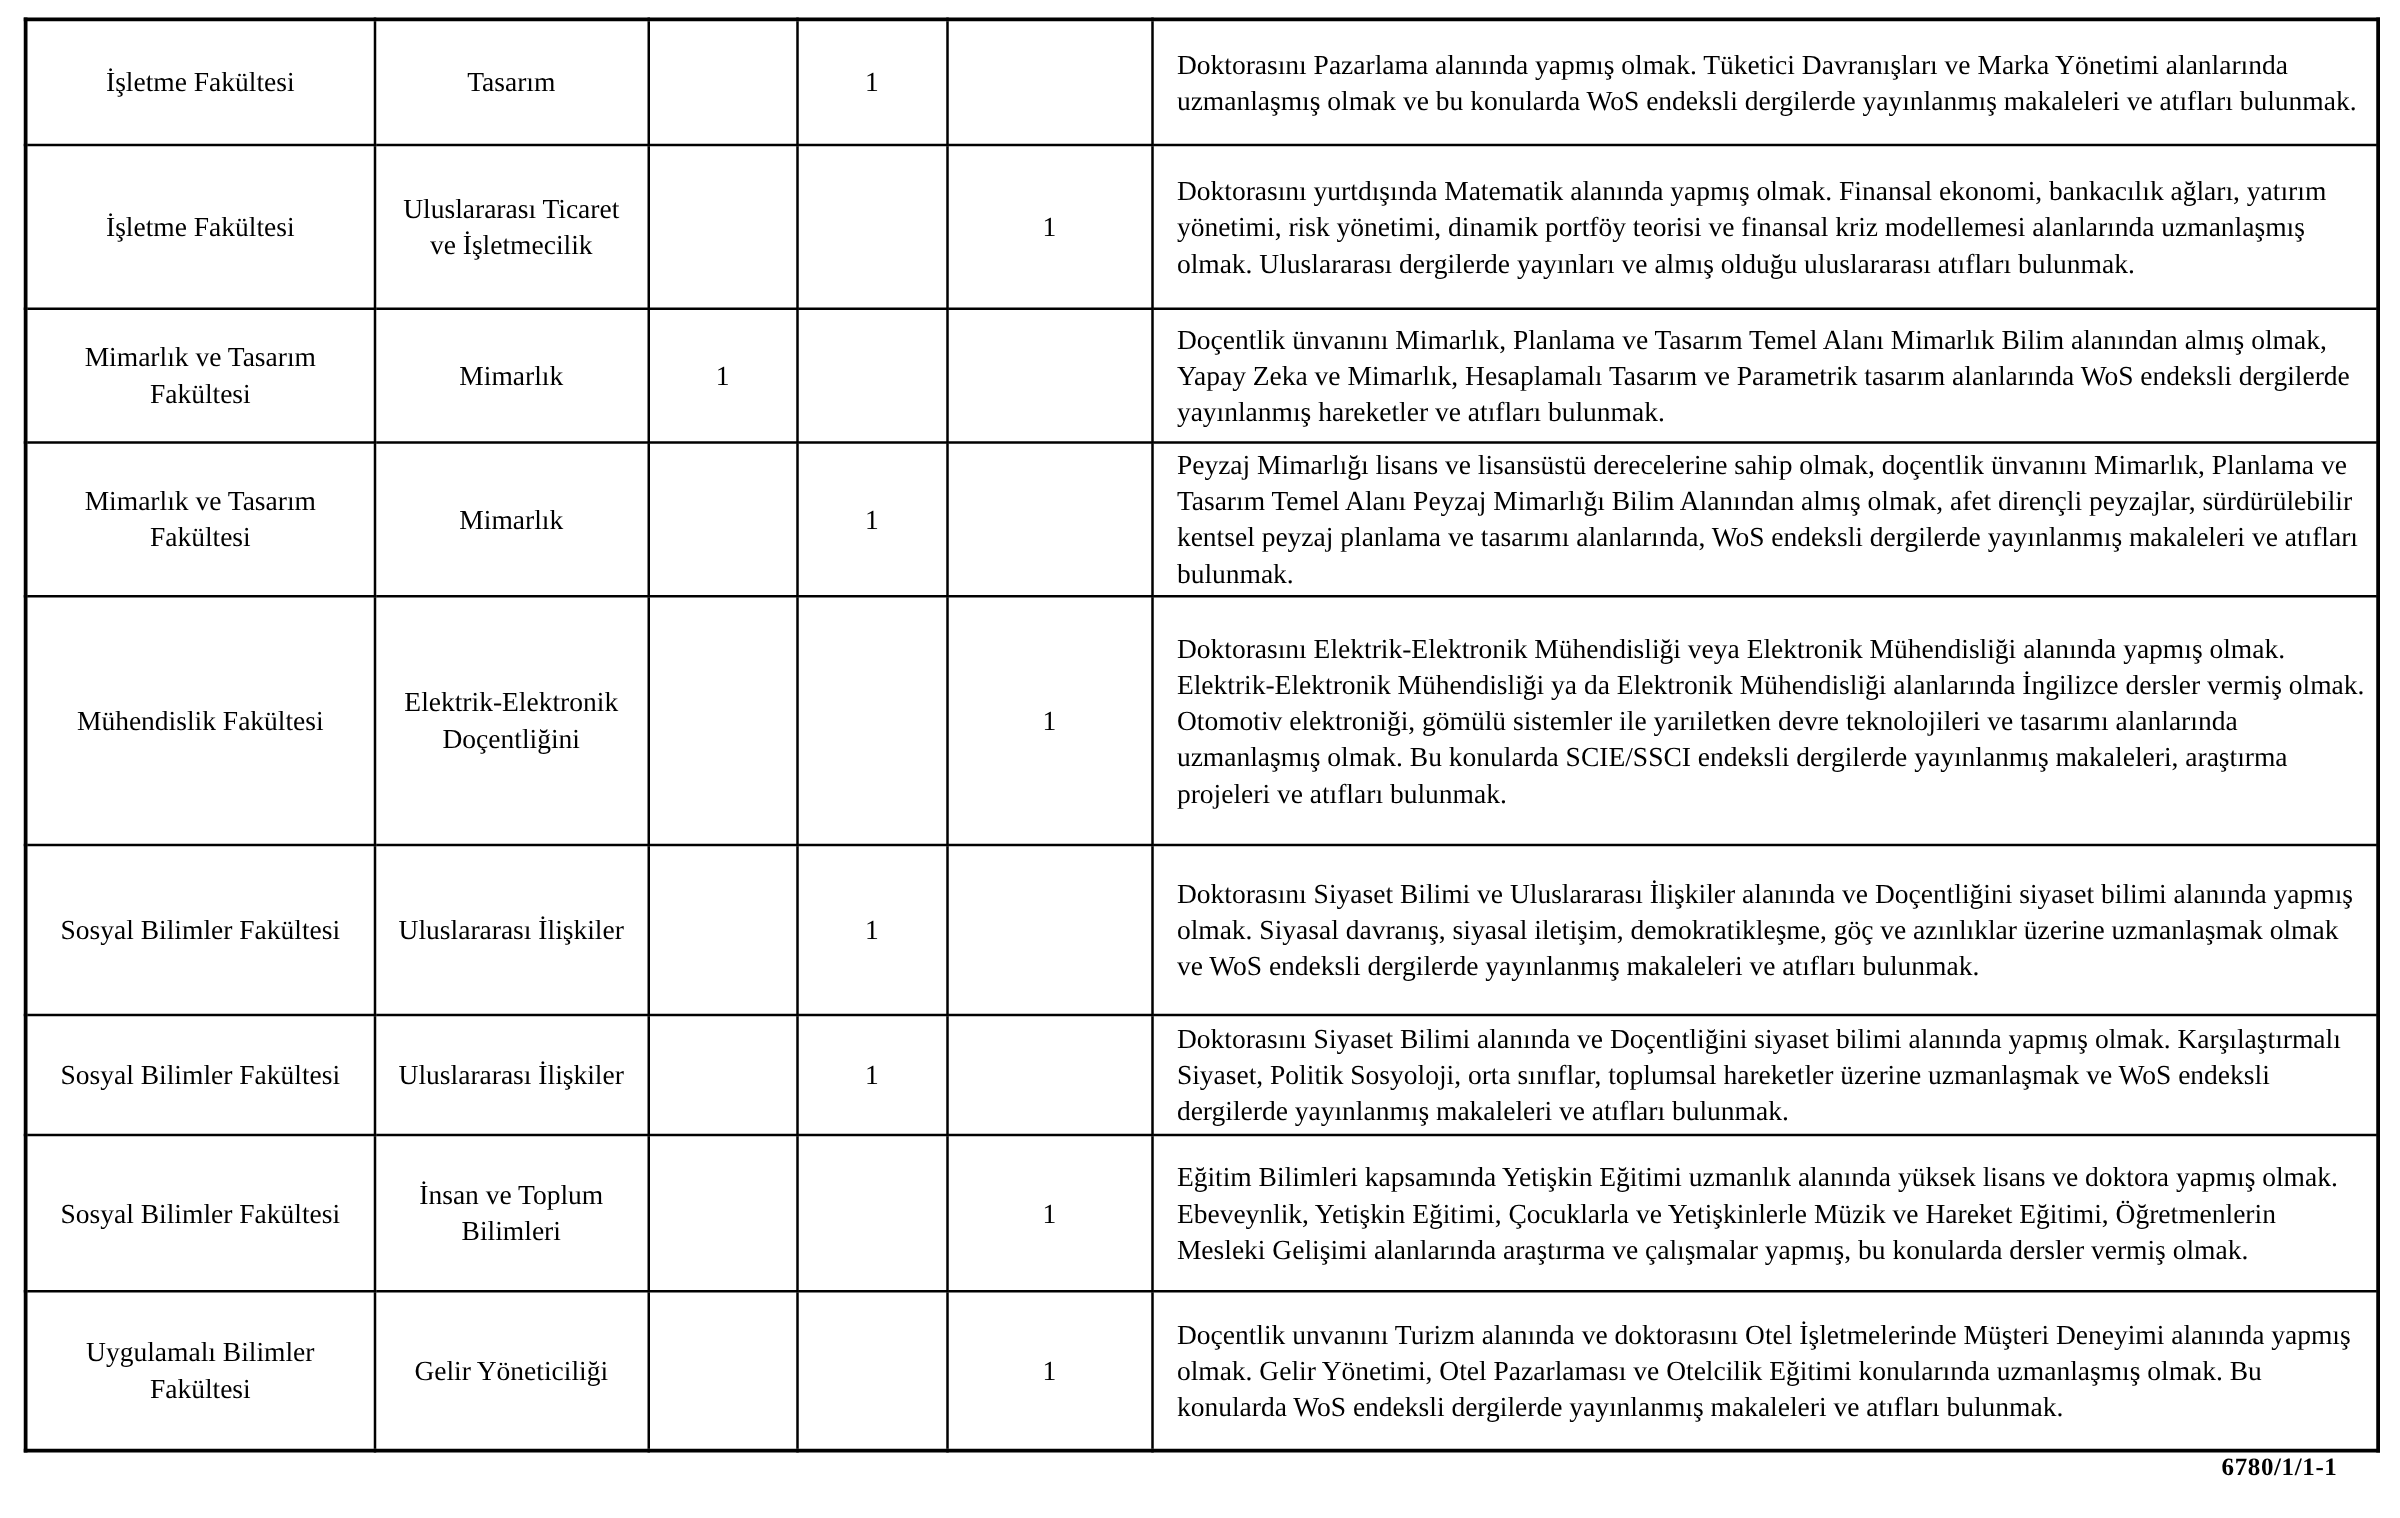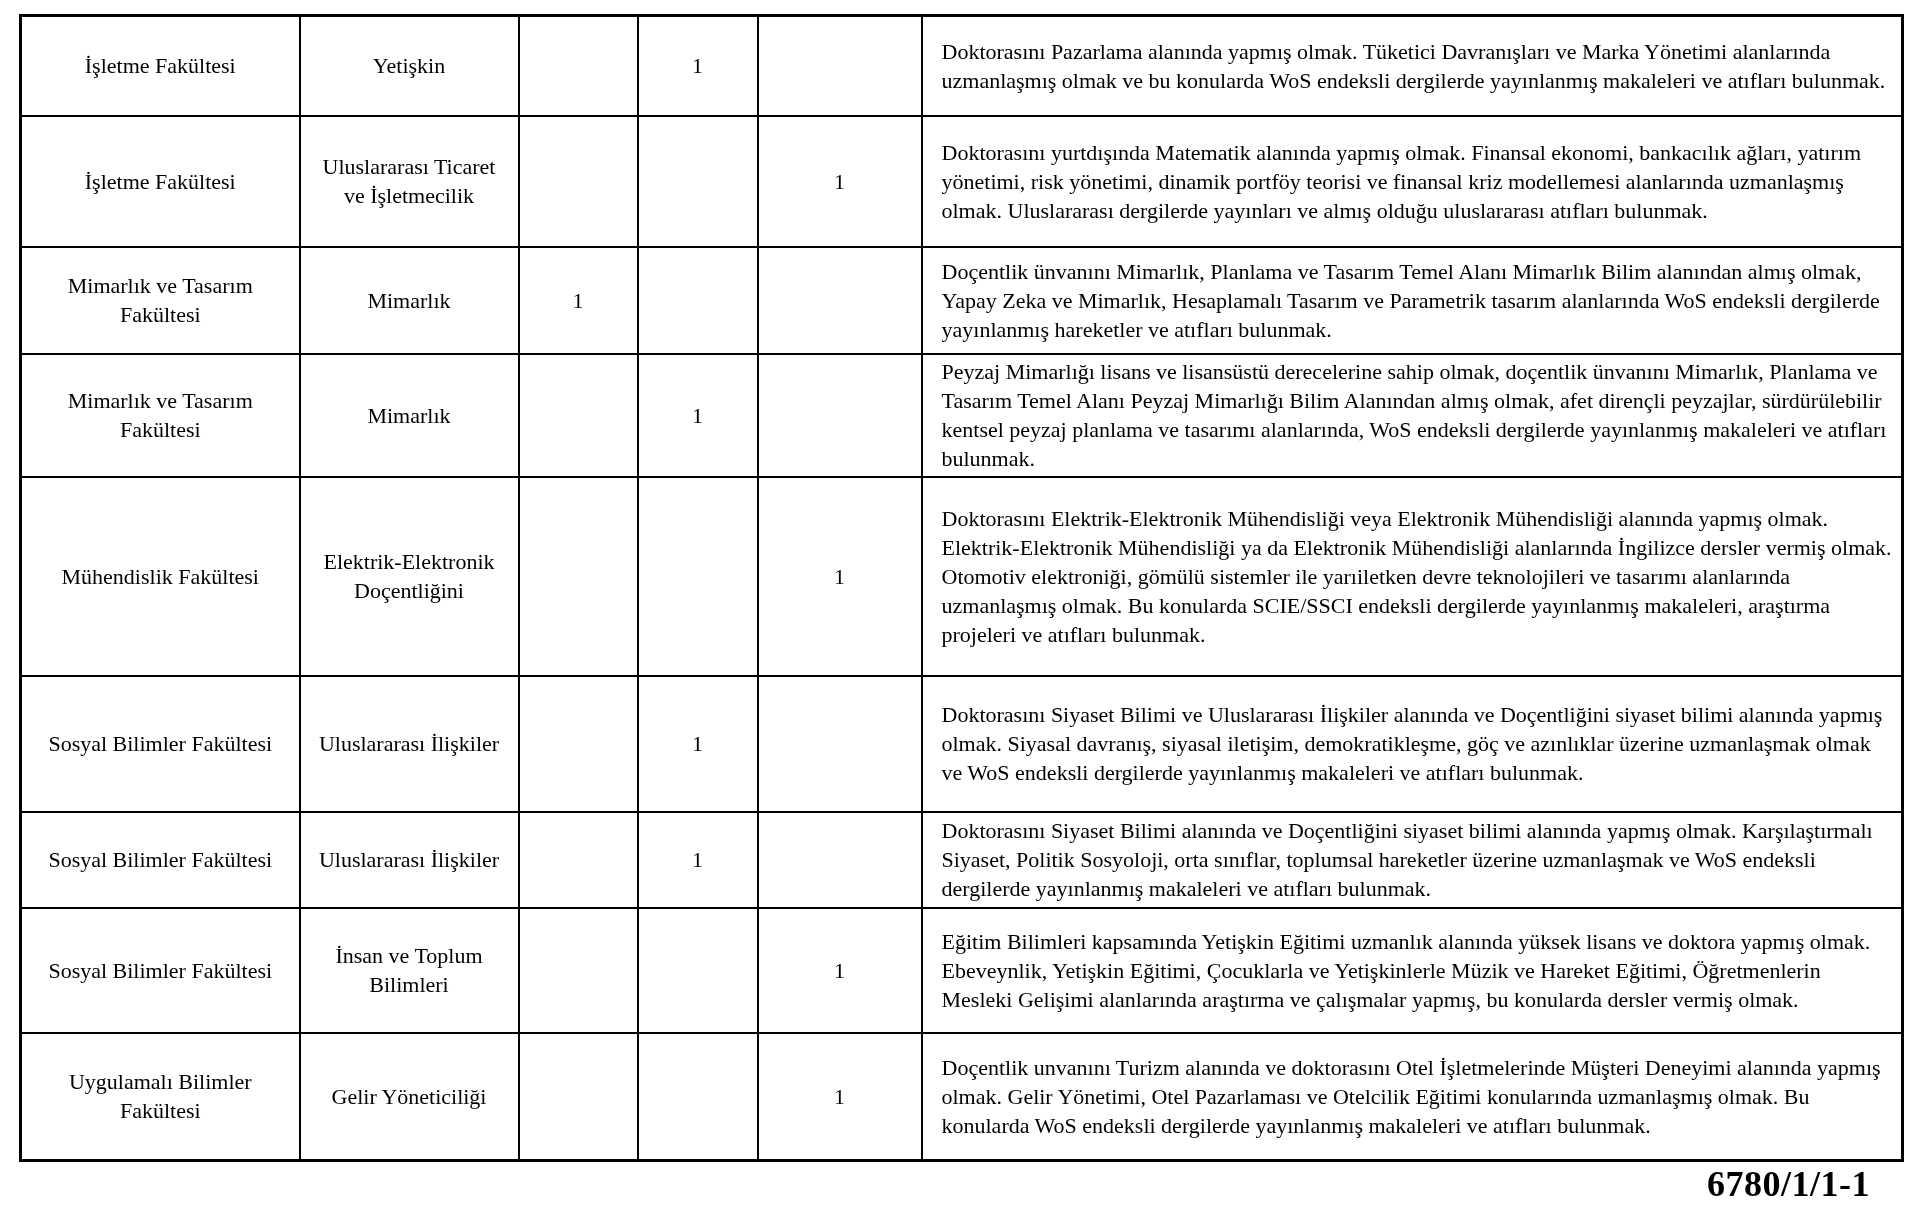--- a/index.html
+++ b/index.html
@@ -39,21 +39,21 @@
   td.desc {
     text-align: left;
     padding: 1px 8px 1px 19px;
     font-family: Liberation Serif, serif;
   }
 
   .footer-ref {
     position: absolute;
     top: 1163px;
     right: 50px;
-    font-size: 36px;
+    font-size: 20px;
     font-weight: bold;
     letter-spacing: 0.5px;
   }
 </style>
 </head>
 <body>
 
 <div class="page">
 
   <table class="announce">
@@ -61,21 +61,21 @@
       <col style="width:279px">
       <col style="width:219px">
       <col style="width:119px">
       <col style="width:120px">
       <col style="width:164px">
       <col style="width:981px">
     </colgroup>
     <tbody>
       <tr style="height:100px">
         <td class="fac">İşletme Fakültesi</td>
-        <td class="dep">Yetişkin</td>
+        <td class="dep">Tasarım</td>
         <td class="num"></td>
         <td class="num">1</td>
         <td class="num"></td>
         <td class="desc">Doktorasını Pazarlama alanında yapmış olmak. Tüketici Davranışları ve Marka Yönetimi alanlarında uzmanlaşmış olmak ve bu konularda WoS endeksli dergilerde yayınlanmış makaleleri ve atıfları bulunmak.</td>
       </tr>
       <tr style="height:131px">
         <td class="fac">İşletme Fakültesi</td>
         <td class="dep">Uluslararası Ticaret ve İşletmecilik</td>
         <td class="num"></td>
         <td class="num"></td>

